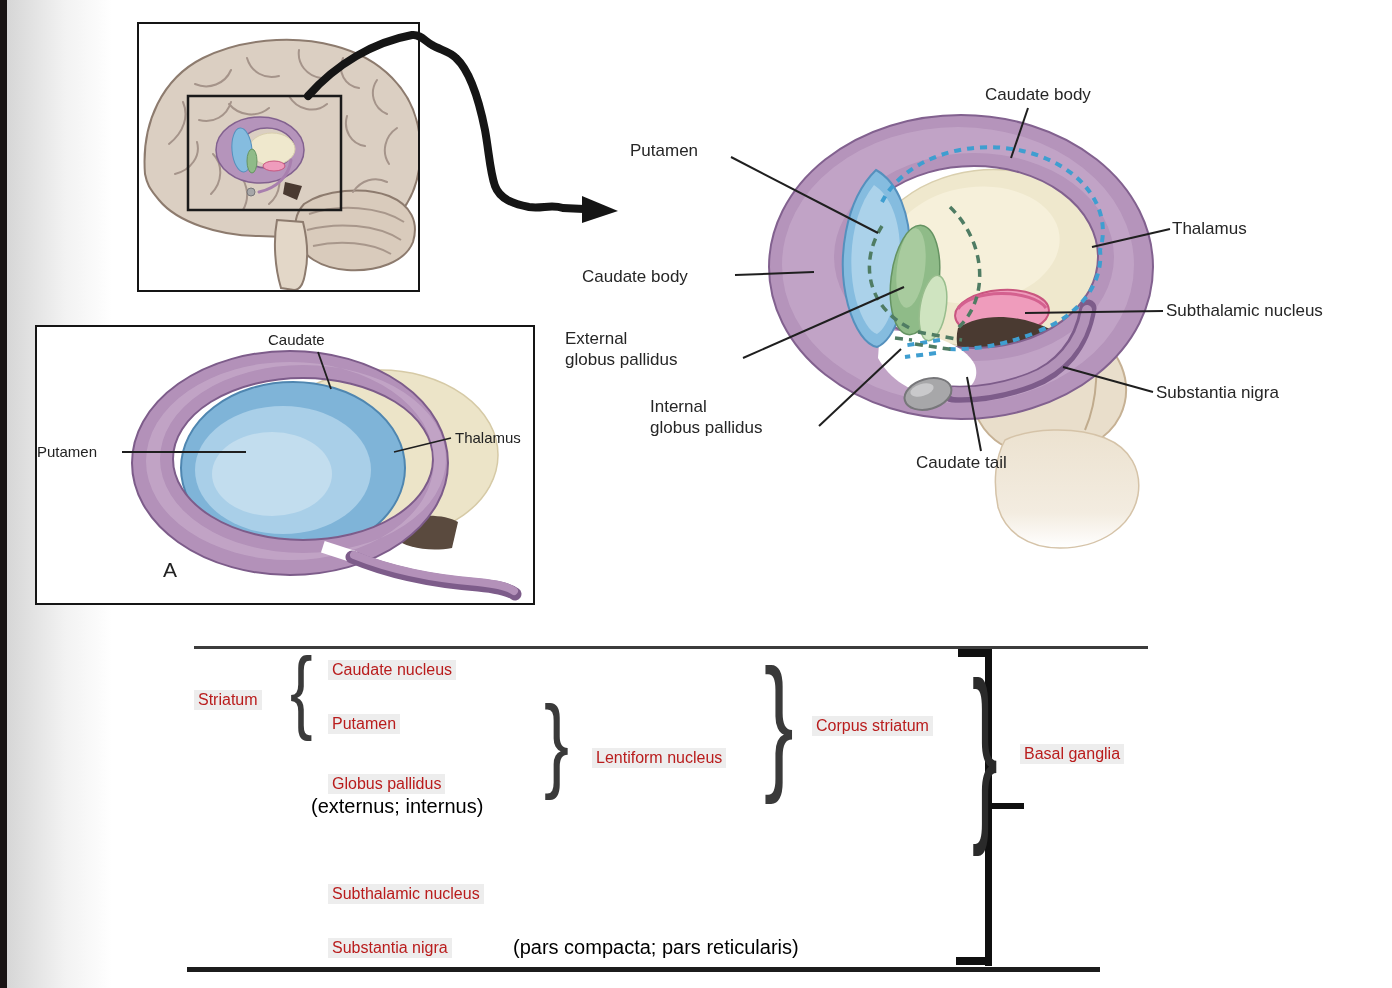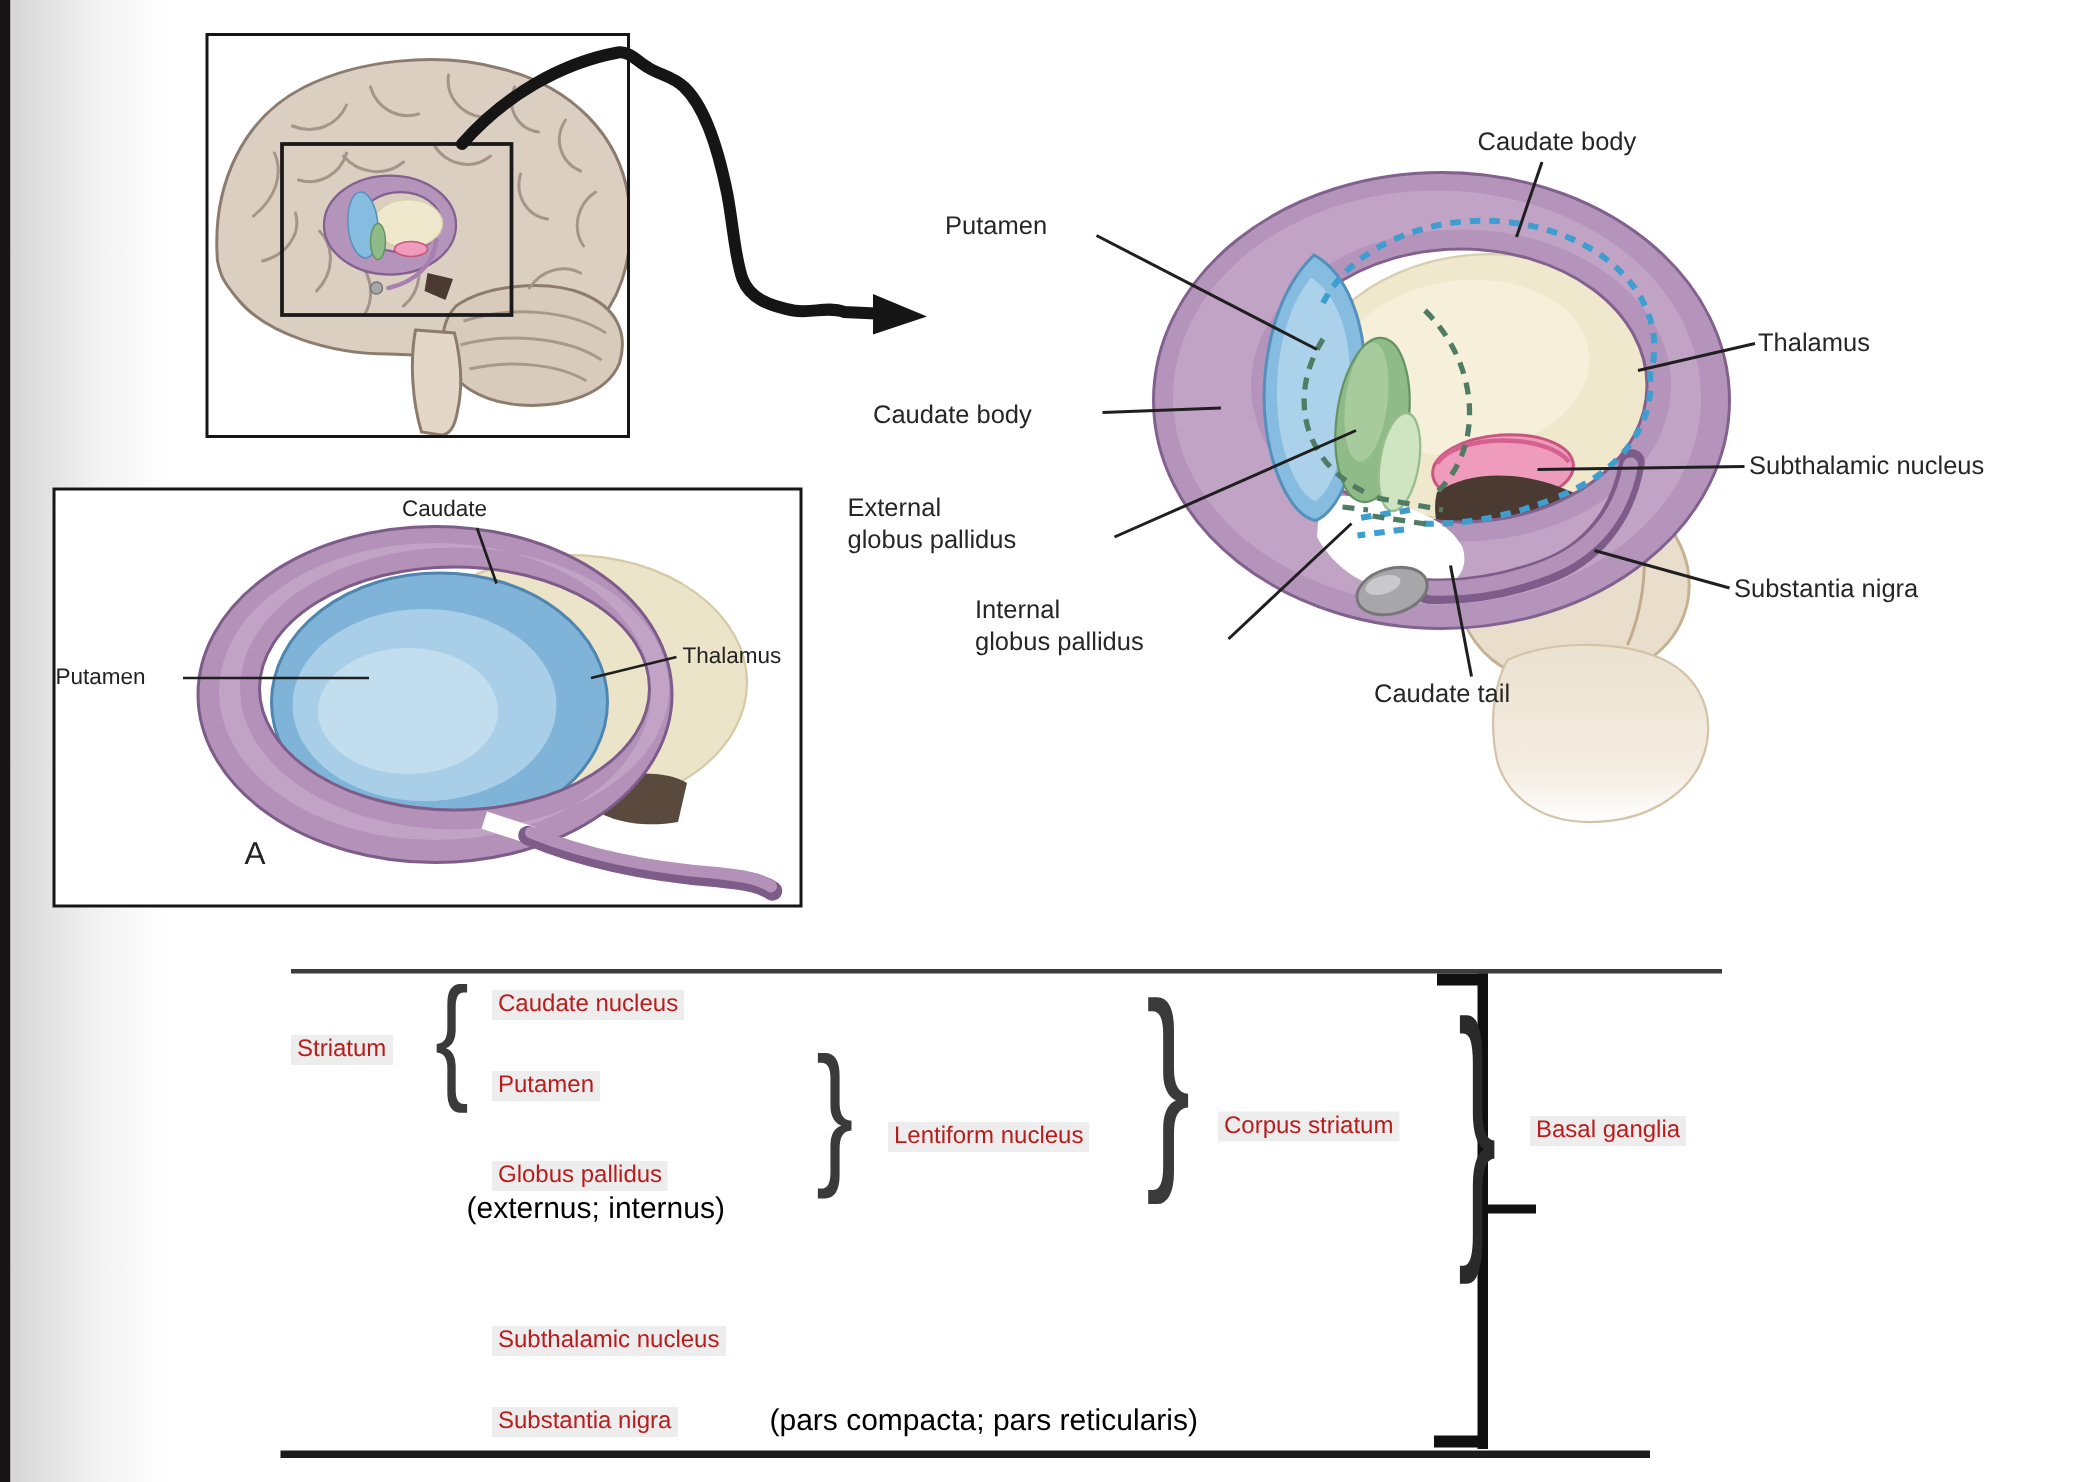--- a/index.html
+++ b/index.html
@@ -205,21 +205,21 @@
 
 <div class="fig-text" style="left:328px; top:660px;">Caudate nucleus</div>
 <div class="fig-text" style="left:328px; top:714px;">Putamen</div>
 <div class="fig-text" style="left:328px; top:774px;">Globus pallidus</div>
 <div class="note-text" style="left:300px; top:795px;">(externus; internus)</div>
 
 <div class="brace" style="left:544px; top:690px; font-size:104px; transform:scale(0.72,1);">}</div>
 <div class="fig-text" style="left:592px; top:748px;">Lentiform nucleus</div>
 
 <div class="brace" style="left:764px; top:648px; font-size:148px; transform:scale(0.6,1);">}</div>
-<div class="fig-text" style="left:812px; top:716px;margin-top:25px;">Corpus striatum</div>
+<div class="fig-text" style="left:812px; top:716px;">Corpus striatum</div>
 
 <div class="bracket-piece" style="left:958px; top:649px; width:34px; height:8px;"></div>
 <div class="bracket-piece" style="left:985px; top:649px; width:7px; height:317px;"></div>
 <div class="bracket-piece" style="left:956px; top:957px; width:36px; height:8px;"></div>
 <div class="bracket-piece" style="left:990px; top:803px; width:34px; height:6px;"></div>
 <div class="brace" style="left:972px; top:654px; font-size:192px; transform:scale(0.4,1); color:#2a2a2a;">}</div>
 <div class="fig-text" style="left:1020px; top:744px;">Basal ganglia</div>
 
 <div class="fig-text" style="left:328px; top:884px;">Subthalamic nucleus</div>
 <div class="fig-text" style="left:328px; top:938px;">Substantia nigra</div>

